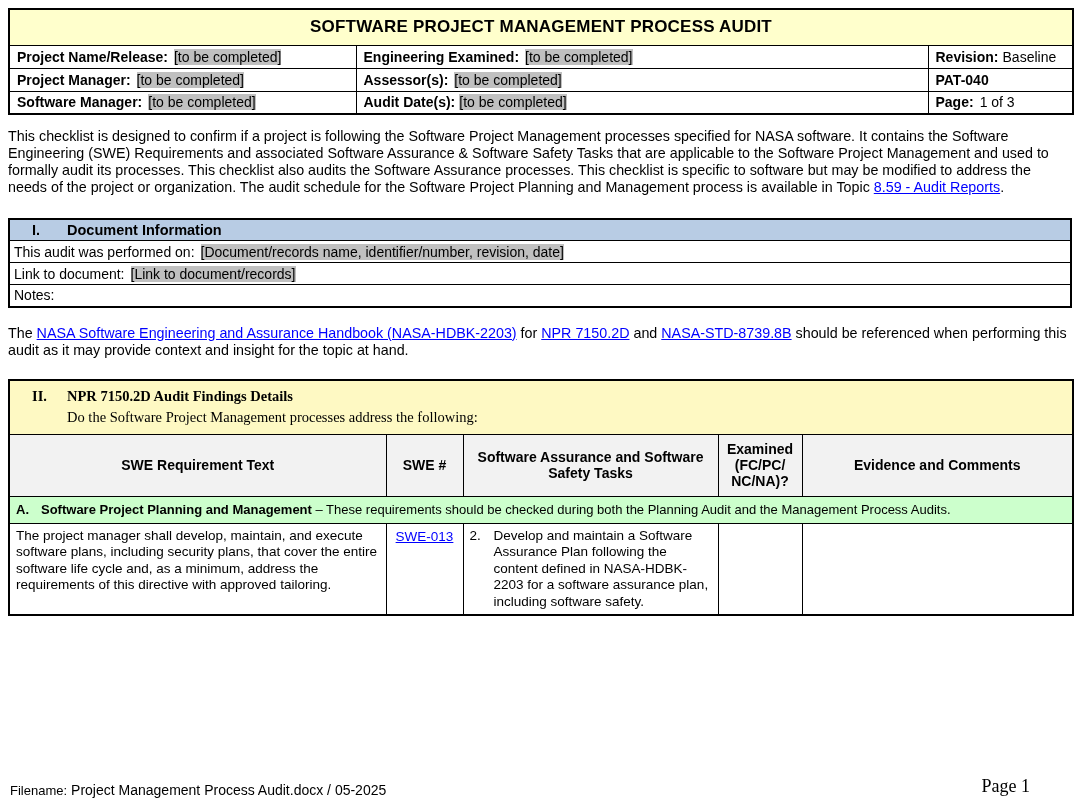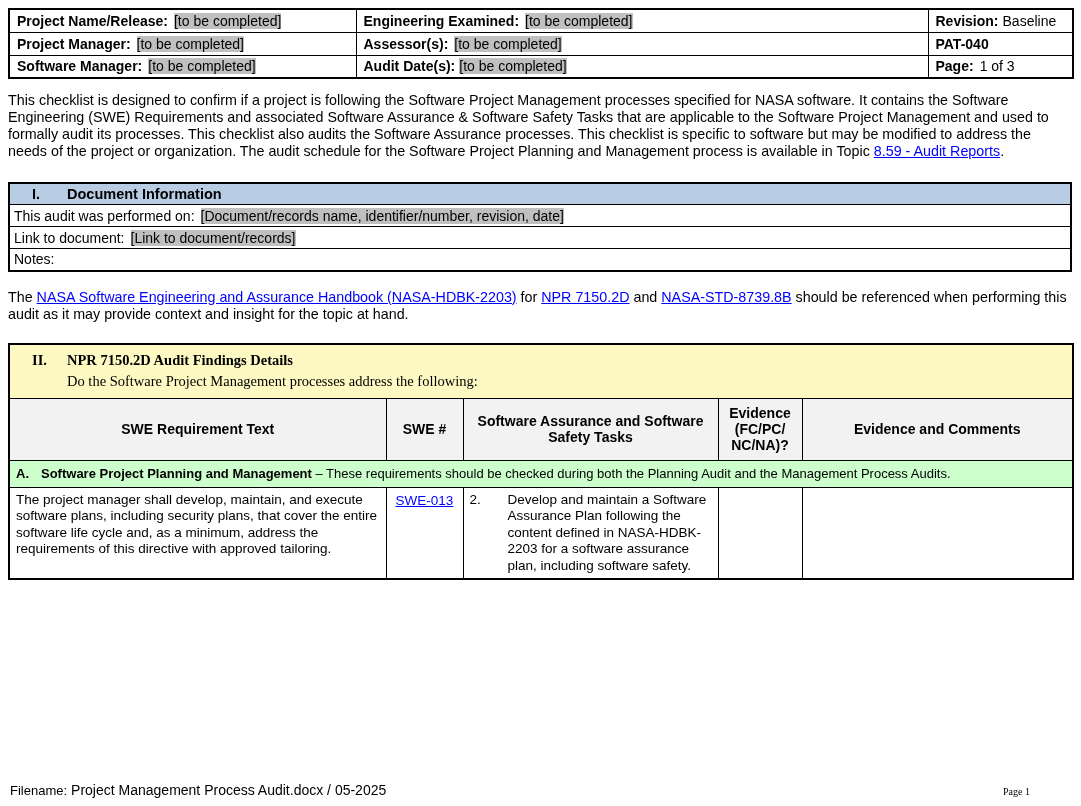--- a/index.html
+++ b/index.html
@@ -41,41 +41,44 @@
   .th-compliant { white-space:pre-line; }
   .group-row td { background:#CCFFCC; font-size:13px; height:27px; vertical-align:middle; padding:2px 6px; white-space:nowrap; overflow:hidden; }
   .group-letter { font-weight:bold; margin-right:12px; }
   .group-title { font-weight:bold; }
   .data-row td { height:84px; vertical-align:top; font-size:13.5px; line-height:16.5px; }
   .req-cell { padding:4px 8px 4px 6px; }
   .swe-cell { text-align:center; padding-top:5px; }
   .task-cell { padding:4px 4px 4px 6px; }
   .task-flex { display:flex; }
   .task-num { width:24px; flex:0 0 24px; }
-  .task-text { flex:1;margin-left:14px; }
+  .task-text { flex:1; }
 
   
   .footer-left { position:absolute; left:10px; bottom:8px; font-size:13px; }
   .footer-filename-label { font-family:Liberation Sans, sans-serif; font-size:13px; }
   .footer-filename-value { font-family:"Liberation Sans", sans-serif; font-size:14px; margin-left:4px; }
-  .footer-right { position:absolute; right:51px; bottom:9px; font-family:"Liberation Serif", serif; font-size:10px;margin-left:20px; }
+  .footer-right { position:absolute; right:51px; bottom:9px; font-family:"Liberation Serif", serif; font-size:18px;margin-left:20px; }
 </style>
 </head>
 <body>
 
 <div class="page">
   <div class="content">
 
     <table class="tbl">
       <colgroup>
           <col style="width:347px">
           <col style="width:572px">
           <col style="width:145px">
         </colgroup>
       <tbody>
+          <tr>
+        <td colspan="3" class="title-cell">SOFTWARE PROJECT MANAGEMENT PROCESS AUDIT</td>
+      </tr>
       <tr class="meta-row">
         <td>
           <span class="lbl">Project Name/Release:</span><span class="val hl">[to be completed]</span>
         </td>
         <td>
           <span class="lbl">Engineering Examined:</span><span class="val hl">[to be completed]</span>
         </td>
         <td>
           <span class="lbl">Revision:</span><span class="val" style="margin-left:4px">Baseline</span>
         </td>
@@ -148,21 +151,21 @@
           <div class="sec2-title-line">
             <span class="sec-num">II.</span><span>NPR 7150.2D Audit Findings Details</span>
           </div>
           <div class="sec2-subtitle">Do the Software Project Management processes address the following:</div>
         </td>
       </tr>
       <tr>
         <th>SWE Requirement Text</th>
         <th>SWE #</th>
         <th>Software Assurance and Software Safety Tasks</th>
-        <th class="th-compliant">Evidence
+        <th class="th-compliant">Examined
 (FC/PC/
 NC/NA)?</th>
         <th>Evidence and Comments</th>
       </tr>
       <tr class="group-row">
         <td colspan="5">
           <span class="group-letter">A.</span><span class="group-title">Software Project Planning and Management</span><span> – These requirements should be checked during both the Planning Audit and the Management Process Audits.</span>
         </td>
       </tr>
       <tr class="data-row">

